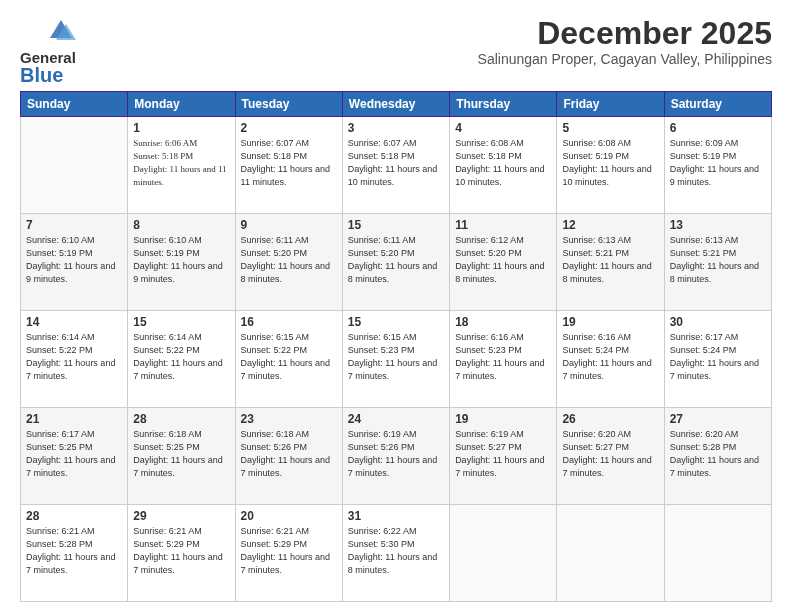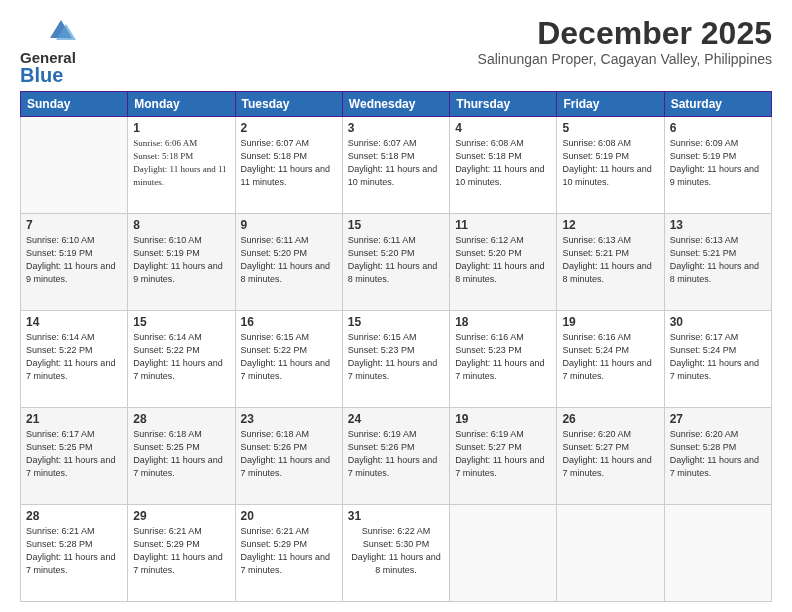--- a/index.html
+++ b/index.html
@@ -323,21 +323,21 @@
 Daylight: 11 hours and 7 minutes.</div>
           </td>
           <td>
             <span class="day-number">20</span>
             <div class="day-info" style="white-space: pre-line;">Sunrise: 6:21 AM
 Sunset: 5:29 PM
 Daylight: 11 hours and 7 minutes.</div>
           </td>
           <td>
             <span class="day-number">31</span>
-            <div class="day-info" style="white-space: pre-line; text-align: center;">Sunrise: 6:22 AM
+            <div class="day-info" style="white-space: pre-line;">Sunrise: 6:22 AM
 Sunset: 5:30 PM
 Daylight: 11 hours and 8 minutes.</div>
           </td>
           <td class="empty"></td>
           <td class="empty"></td>
           <td class="empty"></td>
         </tr>
       </tbody>
   </table>
 </div>

